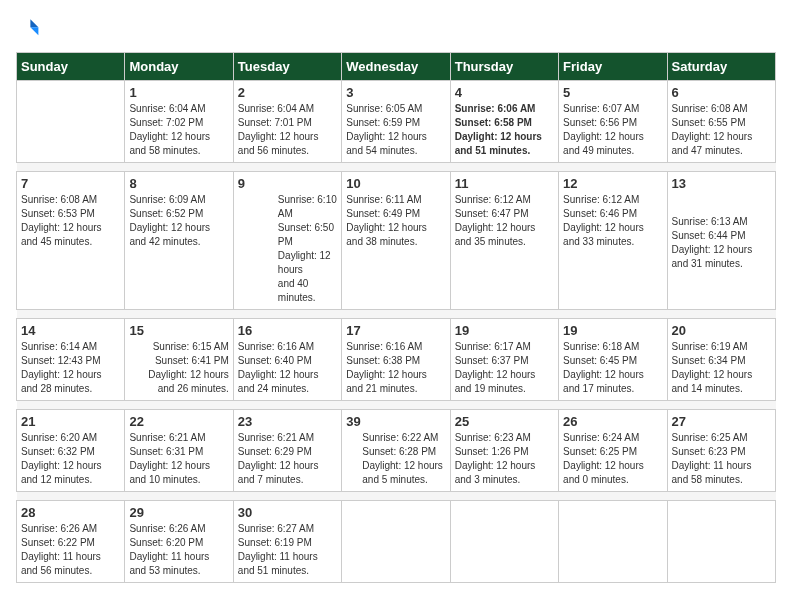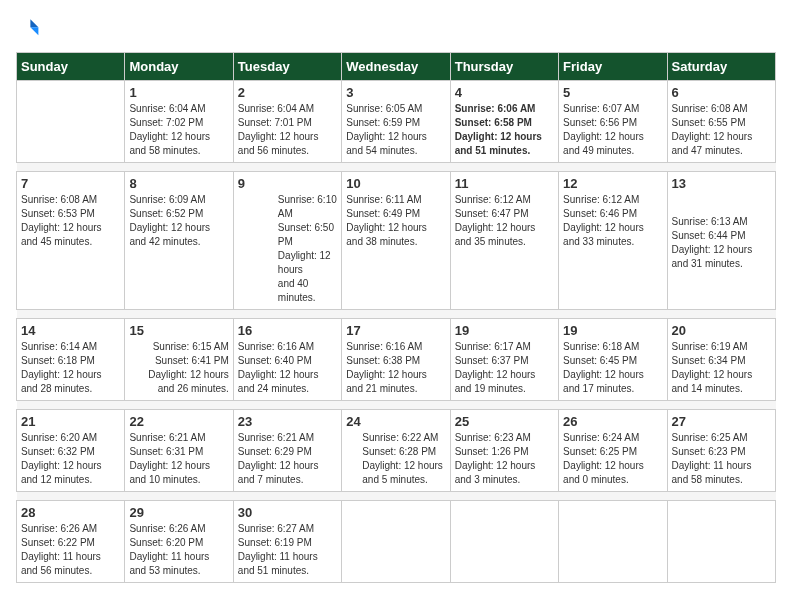--- a/index.html
+++ b/index.html
@@ -221,21 +221,21 @@
 and 31 minutes.</div>
         </td>
       </tr>
       <tr class="empty-row">
         <td colspan="7"></td>
       </tr>
       <tr>
         <td>
           <span class="day-number">14</span>
           <div class="day-info" style="white-space: pre-line;">Sunrise: 6:14 AM
-Sunset: 6:18 PM
+Sunset: 12:43 PM
 Daylight: 12 hours
 and 28 minutes.</div>
         </td>
         <td>
           <span class="day-number">15</span>
           <div class="day-info" style="white-space: pre-line; text-align: right;">Sunrise: 6:15 AM
 Sunset: 6:41 PM
 Daylight: 12 hours
 and 26 minutes.</div>
         </td>
@@ -294,21 +294,21 @@
 and 10 minutes.</div>
         </td>
         <td>
           <span class="day-number">23</span>
           <div class="day-info" style="white-space: pre-line;">Sunrise: 6:21 AM
 Sunset: 6:29 PM
 Daylight: 12 hours
 and 7 minutes.</div>
         </td>
         <td>
-          <span class="day-number">24</span>
+          <span class="day-number">39</span>
           <div class="day-info" style="white-space: pre-line; margin-left: 16px;">Sunrise: 6:22 AM
 Sunset: 6:28 PM
 Daylight: 12 hours
 and 5 minutes.</div>
         </td>
         <td>
           <span class="day-number">25</span>
           <div class="day-info" style="white-space: pre-line;">Sunrise: 6:23 AM
 Sunset: 1:26 PM
 Daylight: 12 hours

